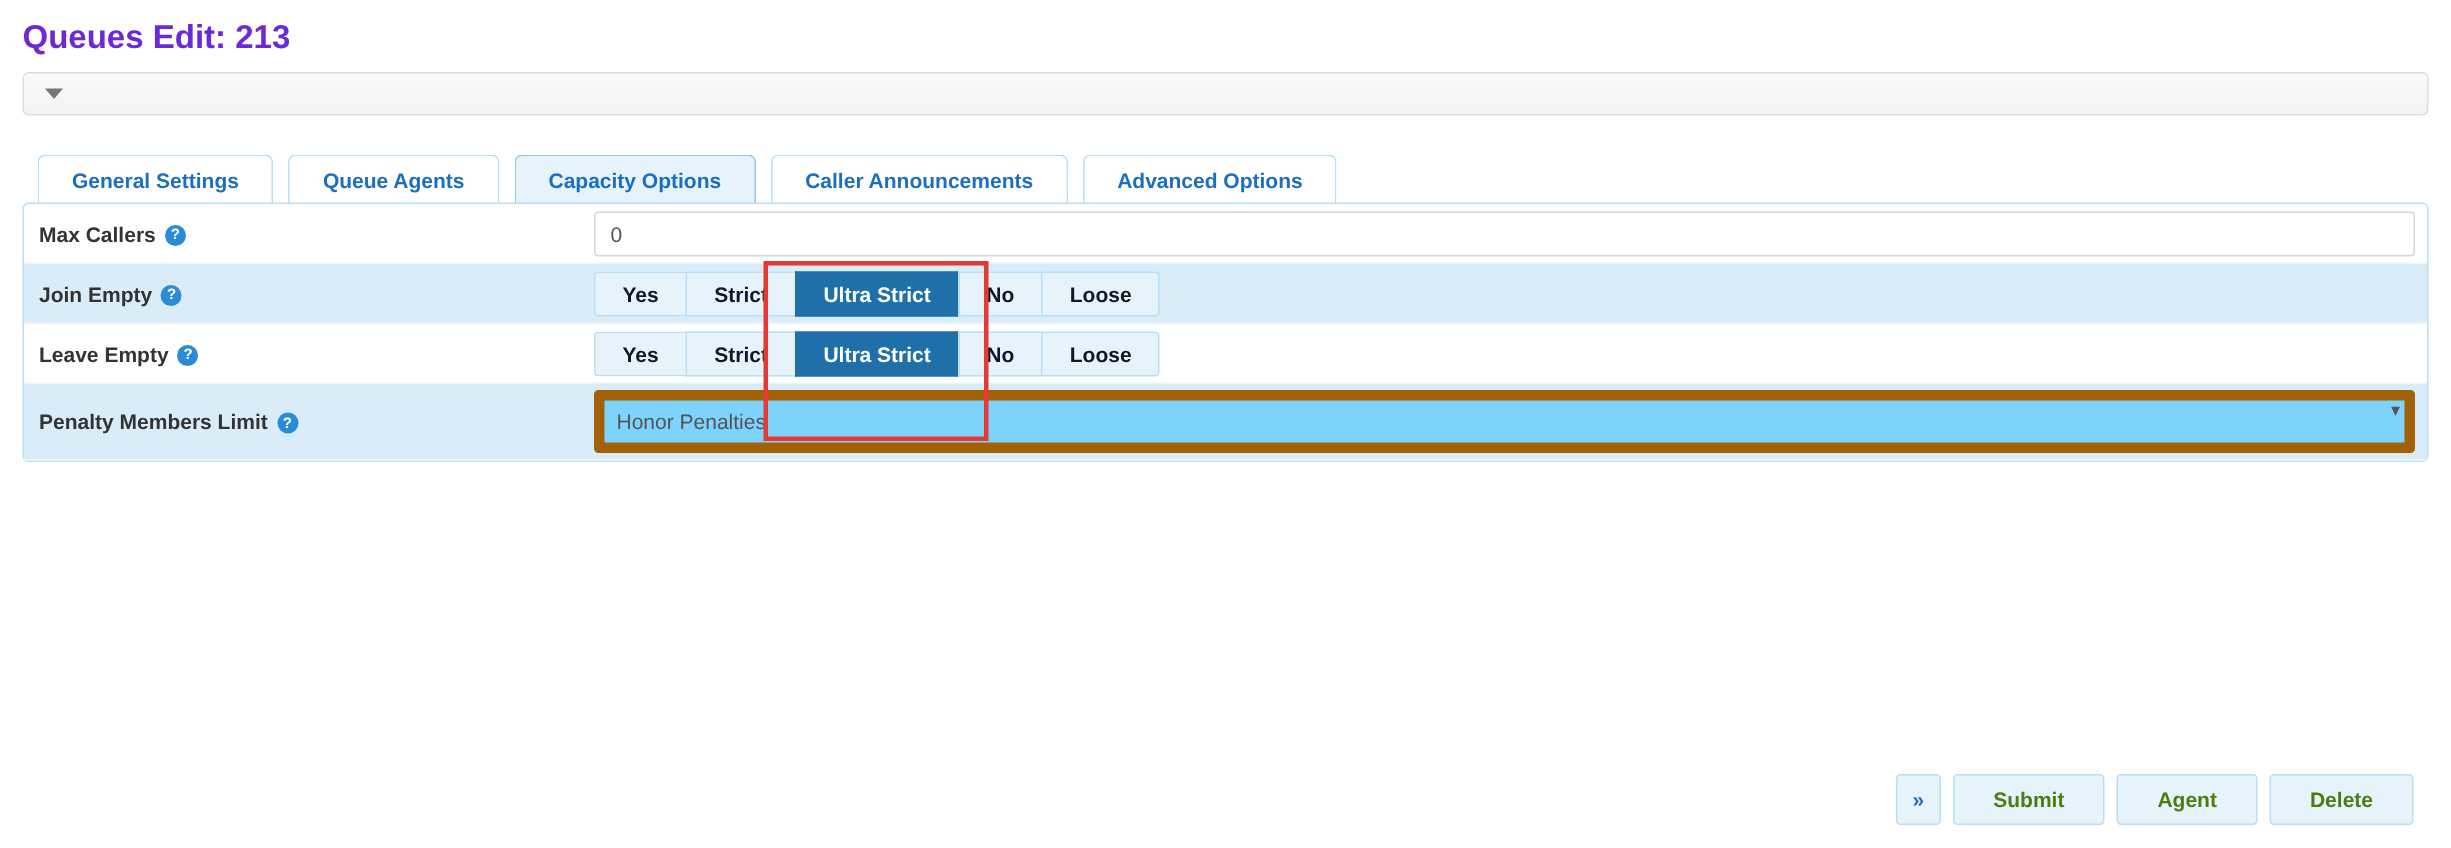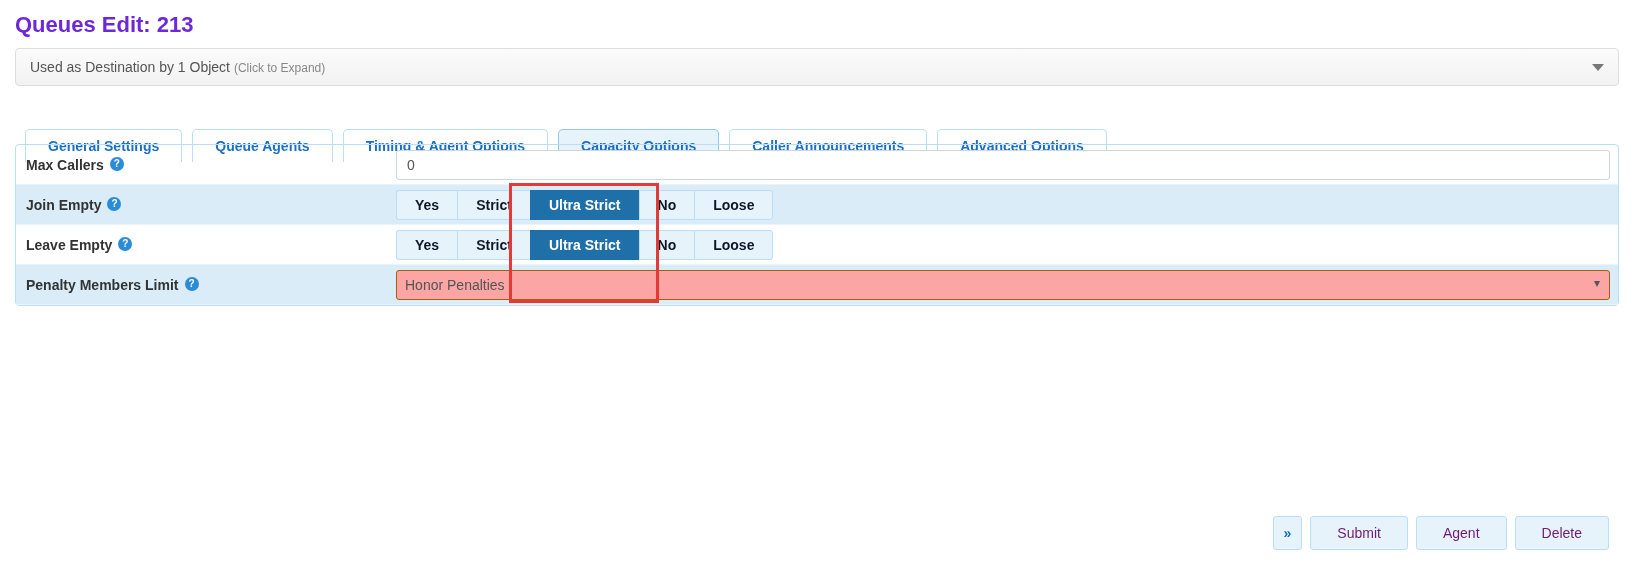--- a/index.html
+++ b/index.html
@@ -46,21 +46,21 @@
   .tab {
     border: 1px solid #b8dff7;
     border-radius: 5px 5px 0 0;
     padding: 8px 22px;
     color: #1b6ec2;
     font-weight: 700;
     background: #fff;
     cursor: pointer;
     border-bottom: none;
     position: relative;
-    top: 18px;
+    top: 1px;
   }
   .tab.active {
     background: #e7f3fb;
     border-color: #8ecaf0;
   }
 
   .form-panel {
     border: 1px solid #b8dff7;
     border-radius: 4px;
   }
@@ -71,21 +71,21 @@
     border-bottom: 1px solid #e9f4fb;
   }
   .form-row.alt { background: #d9ecf8; }
   .form-row:last-child { border-bottom: none; }
   .form-label {
     width: 380px;
     padding: 8px 10px 8px 10px;
     font-weight: 700;
     color: #333;
     display:flex;
-    align-items:flex-start;
+    align-items:flex-end;
     gap:6px;
   }
   .help-icon {
     display:inline-flex;
     width:14px;height:14px;
     border-radius:50%;
     background:#2a8cd6;
     color:#fff;
     font-size:10px;
     font-weight:700;
@@ -102,25 +102,25 @@
   .text-input {
     width: 100%;
     border: 1px solid #ccd7de;
     border-radius: 3px;
     padding: 6px 10px;
     font-size: 14px;
     color:#555;
   }
   .select-input {
     width: 100%;
-    border: 1px solid #a16207;
+    border: 7px solid #a16207;
     border-radius: 3px;
     padding: 6px 8px;
     font-size: 14px;
-    background:#fca5a5;
+    background:#7dd3fc;
     color:#555;
     appearance: none;
   }
   .select-wrap { position: relative; width: 100%; }
   .select-wrap::after {
     content:"▾";
     position:absolute;
     right:10px; top:6px;
     color:#555;
     pointer-events:none;
@@ -158,51 +158,46 @@
     background:#e7f3fb;
     color:#1b6ec2;
     font-weight:700;
     padding:8px 10px;
     border-radius:3px;
     cursor:pointer;
   }
   .action-btn {
     border:1px solid #b8dff7;
     background:#e7f3fb;
-    color:#701a75;
-    font-weight:400;
+    color:#4d7c0f;
+    font-weight:700;
     padding:8px 26px;
     border-radius:3px;
     cursor:pointer;
   }
 
   .highlight-box {
     position:absolute;
     border:3px solid #e53935;
     pointer-events:none;
   }
   .rel { position: relative; }
 </style>
 </head>
 <body>
 
 <div class="page-title">Queues Edit: 213</div>
 
 <div class="expand-bar">
-  <span>
-    <span>Used as Destination by 1 Object</span>
-    <small>(Click to Expand)</small>
-  </span>
   <span class="chev-down"></span>
 </div>
 
 <div class="tabs">
   <div class="tab">General Settings</div>
   <div class="tab">Queue Agents</div>
-  <div class="tab">Timing &amp; Agent Options</div>
   <div class="tab active">Capacity Options</div>
   <div class="tab">Caller Announcements</div>
   <div class="tab">Advanced Options</div>
 </div>
 
 <div class="form-panel rel">
 
   <div class="form-row">
     <div class="form-label">
       <span>Max Callers</span>

